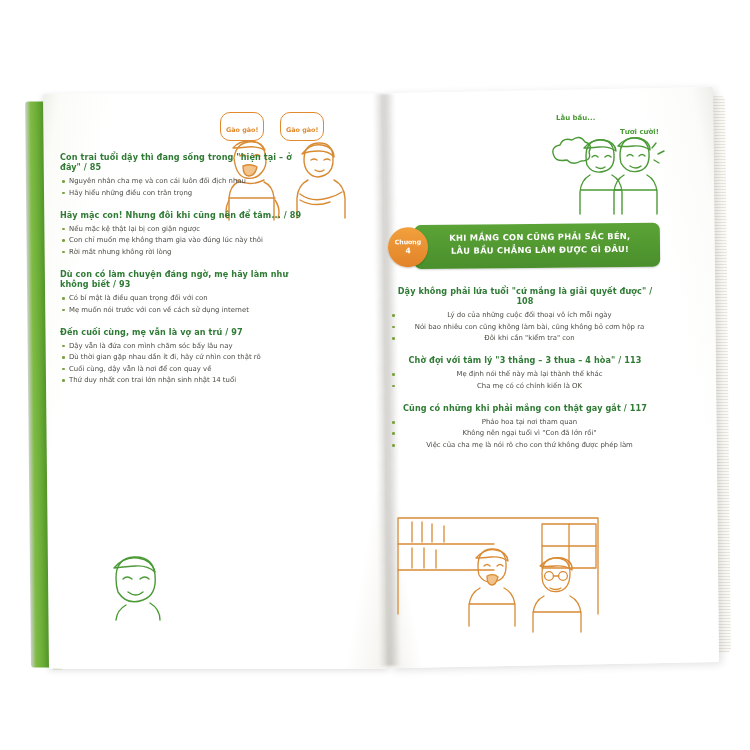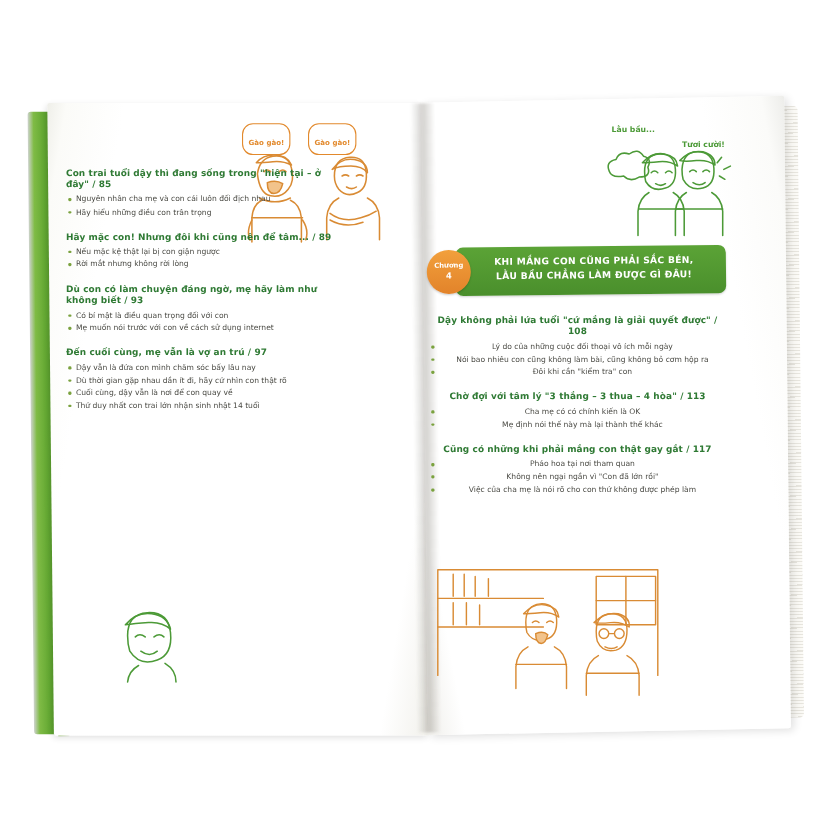--- a/index.html
+++ b/index.html
@@ -302,20 +302,21 @@
       </ul>
     </div>
 
     <div class="entry">
       <div class="entry-title">
         <span>Hãy mặc con! Nhưng đôi khi cũng nên để tâm...</span>
         <span class="pg">/ 89</span>
       </div>
       <ul class="bullets">
         <li>Nếu mặc kệ thật lại bị con giận ngược</li>
+        <li>Con chỉ muốn mẹ không tham gia vào đúng lúc này thôi</li>
         <li>Rời mắt nhưng không rời lòng</li>
       </ul>
     </div>
 
     <div class="entry">
       <div class="entry-title">
         <span>Dù con có làm chuyện đáng ngờ, mẹ hãy làm như không biết</span>
         <span class="pg">/ 93</span>
       </div>
       <ul class="bullets">
@@ -365,32 +366,32 @@
         <li>Đôi khi cần "kiểm tra" con</li>
       </ul>
     </div>
 
     <div class="entry">
       <div class="entry-title">
         <span>Chờ đợi với tâm lý "3 thắng – 3 thua – 4 hòa"</span>
         <span class="pg">/ 113</span>
       </div>
       <ul class="bullets">
+        <li>Mẹ định nói thế này mà lại thành thế khác</li>
         <li>Cha mẹ có có chính kiến là OK</li>
-        <li>Mẹ định nói thế này mà lại thành thế khác</li>
       </ul>
     </div>
 
     <div class="entry">
       <div class="entry-title">
         <span>Cũng có những khi phải mắng con thật gay gắt</span>
         <span class="pg">/ 117</span>
       </div>
       <ul class="bullets">
         <li>Pháo hoa tại nơi tham quan</li>
-        <li>Không nên ngại ngần vì "Con đã lớn rồi"</li>
+        <li>Không nên ngại tuổi vì "Con đã lớn rồi"</li>
         <li>Việc của cha mẹ là nói rõ cho con thứ không được phép làm</li>
       </ul>
     </div>
 
   </div>
 
 </div>
 
 </body></html>

